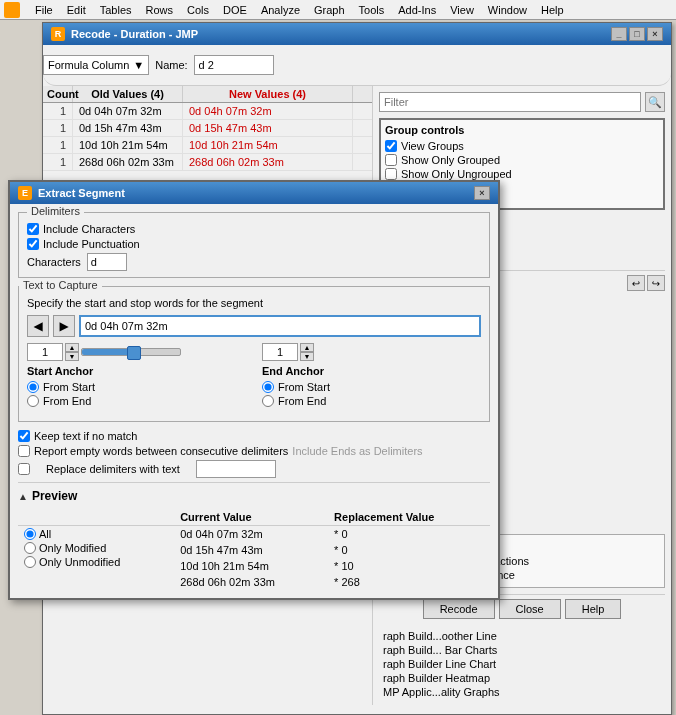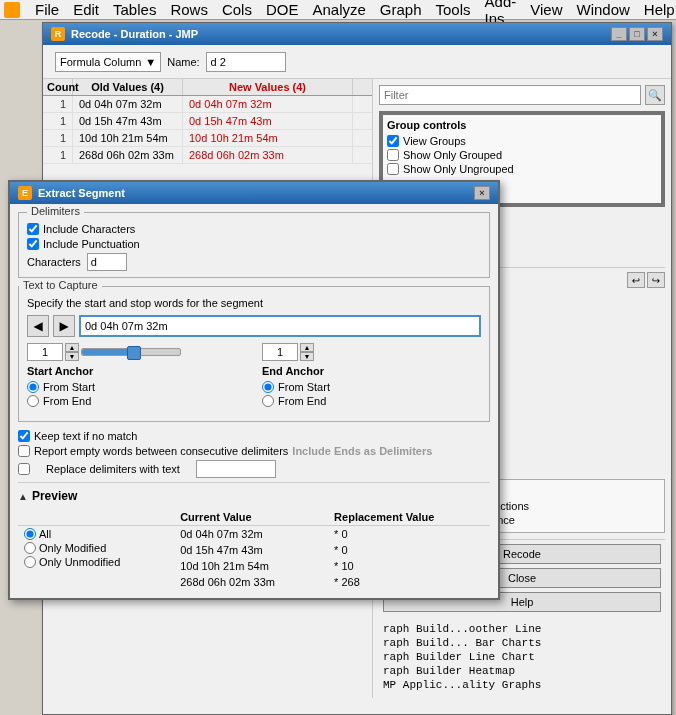--- a/index.html
+++ b/index.html
@@ -17,21 +17,21 @@
     .menu-bar {
       background: #f0f0f0;
       border-bottom: 1px solid #999;
       display: flex;
       align-items: center;
       height: 20px;
       padding: 0 4px;
       gap: 8px;
     }
     .menu-item {
-      font-size: 15px;
+      font-size: 11px;
       color: #000;
       cursor: pointer;
       padding: 0 3px;
     }
 
     
     .recode-window {
       position: absolute;
       top: 22px;
       left: 42px;
@@ -71,25 +71,26 @@
       display: flex; align-items: center; justify-content: center;
       cursor: pointer;
       font-size: 9px;
       color: #333;
     }
 
     
     .formula-bar {
       background: #f0f0f0;
       border-bottom: 1px solid #ccc;
-      padding: 4px 12px;
+      padding: 4px 0;
       display: flex;
       align-items: center;
       gap: 6px;
-      height: 34px;
+      height: 41px;
+      border-radius: 13px;
     }
     .formula-dropdown {
       background: #fff;
       border: 1px solid #999;
       padding: 1px 4px;
       font-size: 11px;
       height: 20px;
       display: flex; align-items: center; gap: 4px;
       cursor: pointer;
     }
@@ -166,21 +167,21 @@
     }
     .search-btn {
       width: 20px; height: 20px;
       background: #e0e0e0;
       border: 1px solid #999;
       cursor: pointer;
       display: flex; align-items: center; justify-content: center;
     }
 
     .group-controls {
-      border: 4px solid #737373;
+      border: 2px solid #737373;
       padding: 4px;
       background: #f8f8f8;
     }
     .group-controls-title {
       font-weight: bold;
       font-size: 11px;
       margin-bottom: 4px;
     }
     .checkbox-row {
       display: flex;
@@ -250,34 +251,32 @@
       font-size: 11px;
       margin-bottom: 4px;
     }
 
     .bottom-buttons {
       display: flex;
       gap: 4px;
       padding: 4px;
       justify-content: center;
       border-top: 1px solid #ccc;
-      flex-direction: column;
     }
     .action-btn {
       padding: 3px 16px;
       background: #e0e0e0;
       border: 1px solid #888;
       cursor: pointer;
       font-size: 11px;
     }
 
     
     .sidebar-list {
       font-size: 11px;
-      font-family: Liberation Mono, monospace;
     }
     .sidebar-list-item {
       padding: 1px 4px;
       cursor: pointer;
       white-space: nowrap;
       overflow: hidden;
       text-overflow: ellipsis;
     }
 
     
@@ -463,21 +462,21 @@
     .radio-anchor-row input[type="radio"] { width: 12px; height: 12px; }
 
     
     .options-row {
       margin-bottom: 4px;
     }
     .option-check-row {
       display: flex; align-items: center; gap: 4px; margin-bottom: 3px;
     }
     .option-check-row input[type="checkbox"] { width: 12px; height: 12px; }
-    .include-ends-label { color: #999; font-size: 11px; font-weight: bold; }
+    .include-ends-label { color: #999; font-size: 11px; }
     .replace-row {
       display: flex; align-items: center; gap: 16px;
     }
     .replace-input {
       width: 80px; height: 18px; border: 1px solid #999; font-size: 11px; padding: 1px 3px;
     }
 
     
     .preview-section {
       border-top: 1px solid #ccc;

